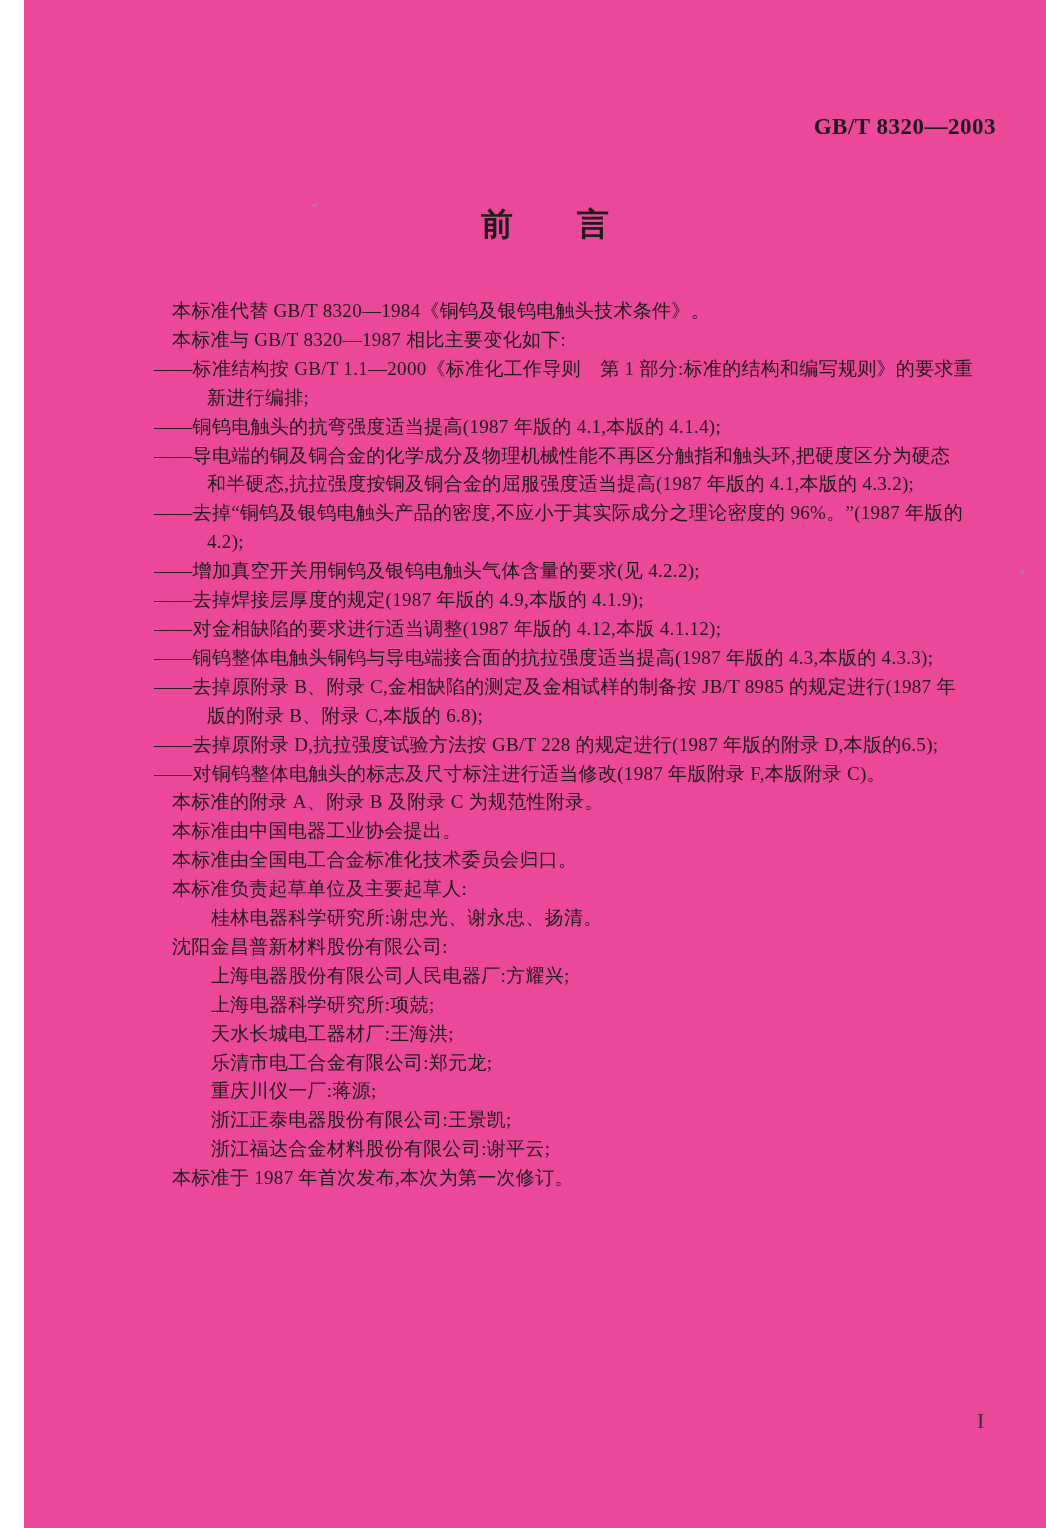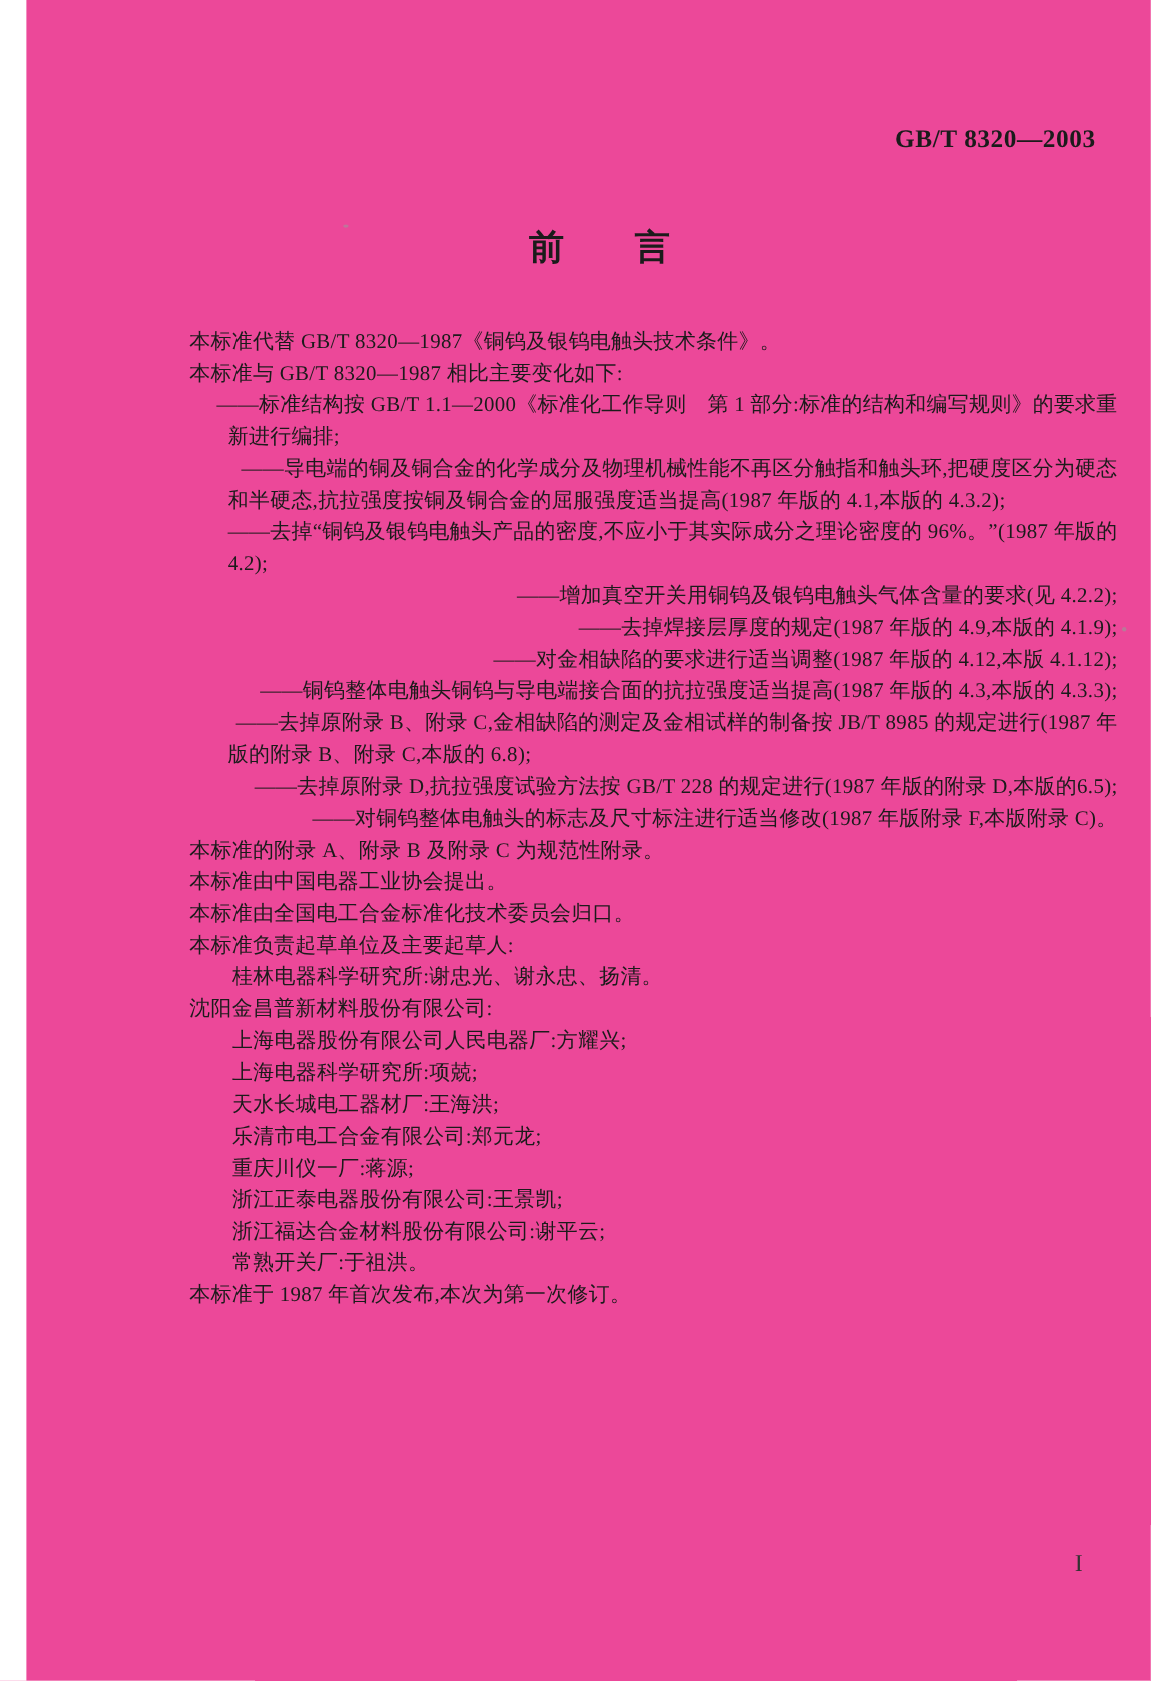--- a/index.html
+++ b/index.html
@@ -38,21 +38,21 @@
     position:absolute;
     left:130px;
     top:297px;
     width:862px;
     font-size:19px;
     line-height:28.9px;
     letter-spacing:0.3px;
   }
   .line{white-space:nowrap;}
   .line.p0{padding-left:18px;}
-  .line.dash{padding-left:0;text-align:right;}
+  .line.dash{padding-left:0;}
   .line.cont{padding-left:53px;}
   .line.unit{padding-left:57px;}
   .page-number{
     position:absolute;
     left:953px;
     top:1408px;
     font-size:22px;
     color:#333;
   }
   .speck{position:absolute;background:#9a9a9a;border-radius:50%;}
@@ -64,24 +64,25 @@
 
 <div class="page">
 
   <div class="std-number">GB/T 8320—2003</div>
 
   <div class="doc-title">
     <span class="t1">前</span><span class="t2">言</span>
   </div>
 
   <div class="body-text">
-    <div class="line p0">本标准代替 GB/T 8320—1987《铜钨及银钨电触头技术条件》。</div>
+    <div class="line p0">本标准代替 GB/T 8320—1984《铜钨及银钨电触头技术条件》。</div>
     <div class="line p0">本标准与 GB/T 8320—1987 相比主要变化如下:</div>
     <div class="line dash">——标准结构按 GB/T 1.1—2000《标准化工作导则　第 1 部分:标准的结构和编写规则》的要求重</div>
     <div class="line cont">新进行编排;</div>
+    <div class="line dash">——铜钨电触头的抗弯强度适当提高(1987 年版的 4.1,本版的 4.1.4);</div>
     <div class="line dash">——导电端的铜及铜合金的化学成分及物理机械性能不再区分触指和触头环,把硬度区分为硬态</div>
     <div class="line cont">和半硬态,抗拉强度按铜及铜合金的屈服强度适当提高(1987 年版的 4.1,本版的 4.3.2);</div>
     <div class="line dash">——去掉“铜钨及银钨电触头产品的密度,不应小于其实际成分之理论密度的 96%。”(1987 年版的</div>
     <div class="line cont">4.2);</div>
     <div class="line dash">——增加真空开关用铜钨及银钨电触头气体含量的要求(见 4.2.2);</div>
     <div class="line dash">——去掉焊接层厚度的规定(1987 年版的 4.9,本版的 4.1.9);</div>
     <div class="line dash">——对金相缺陷的要求进行适当调整(1987 年版的 4.12,本版 4.1.12);</div>
     <div class="line dash">——铜钨整体电触头铜钨与导电端接合面的抗拉强度适当提高(1987 年版的 4.3,本版的 4.3.3);</div>
     <div class="line dash">——去掉原附录 B、附录 C,金相缺陷的测定及金相试样的制备按 JB/T 8985 的规定进行(1987 年</div>
     <div class="line cont">版的附录 B、附录 C,本版的 6.8);</div>
@@ -93,21 +94,20 @@
     <div class="line p0">本标准负责起草单位及主要起草人:</div>
     <div class="line unit">桂林电器科学研究所:谢忠光、谢永忠、扬清。</div>
     <div class="line p0">沈阳金昌普新材料股份有限公司:</div>
     <div class="line unit">上海电器股份有限公司人民电器厂:方耀兴;</div>
     <div class="line unit">上海电器科学研究所:项兢;</div>
     <div class="line unit">天水长城电工器材厂:王海洪;</div>
     <div class="line unit">乐清市电工合金有限公司:郑元龙;</div>
     <div class="line unit">重庆川仪一厂:蒋源;</div>
     <div class="line unit">浙江正泰电器股份有限公司:王景凯;</div>
     <div class="line unit">浙江福达合金材料股份有限公司:谢平云;</div>
-    <div class="line unit">常熟开关厂:于祖洪。</div>
     <div class="line p0">本标准于 1987 年首次发布,本次为第一次修订。</div>
   </div>
 
   <div class="page-number">I</div>
 
   <div class="speck s1"></div>
   <div class="speck s2"></div>
 
 </div>
 

